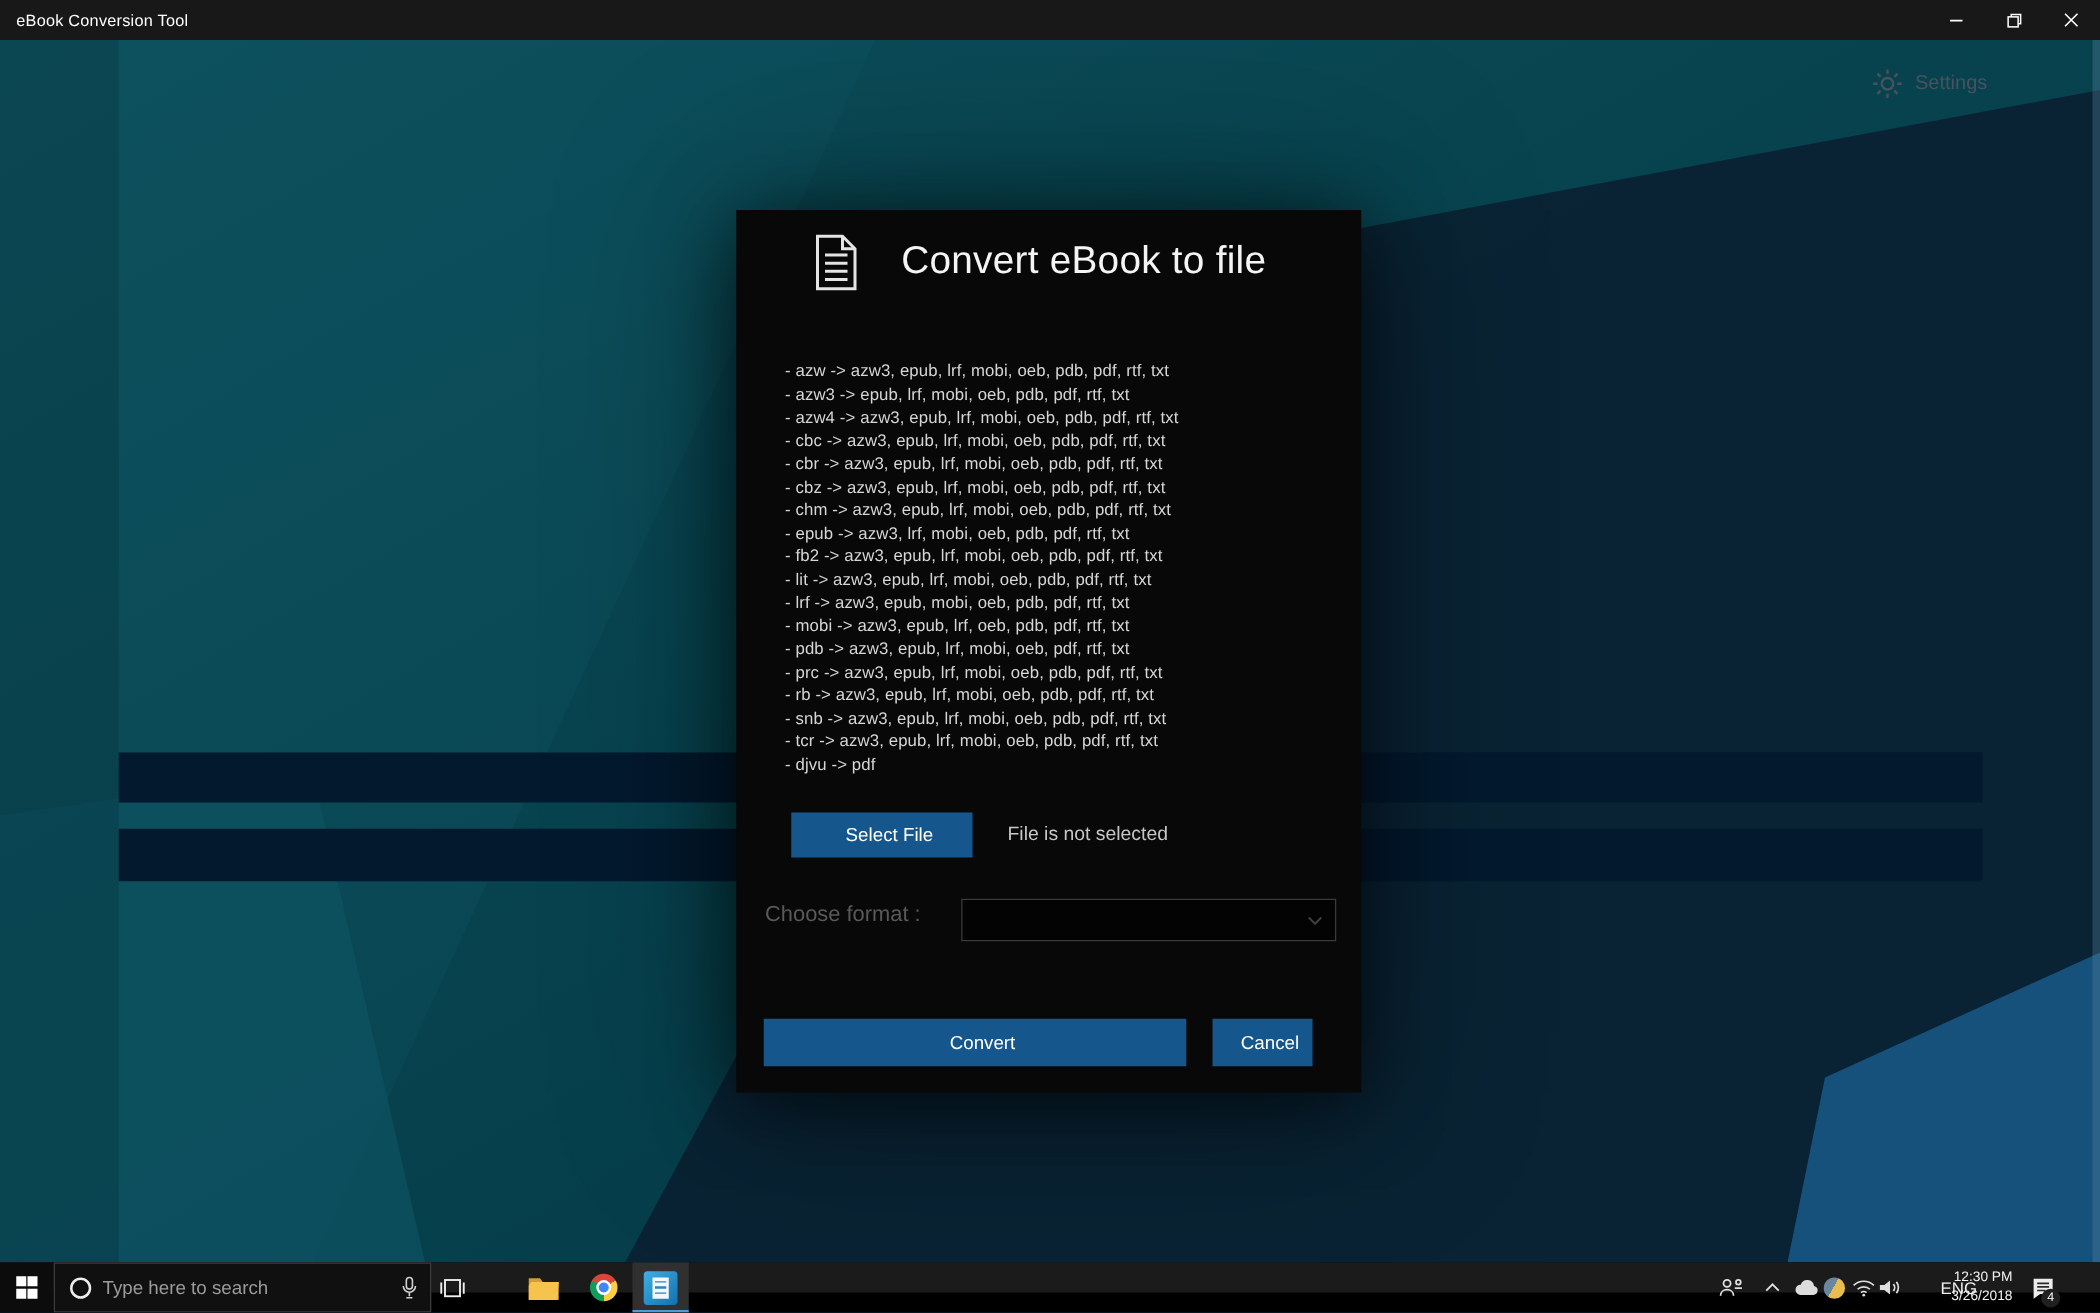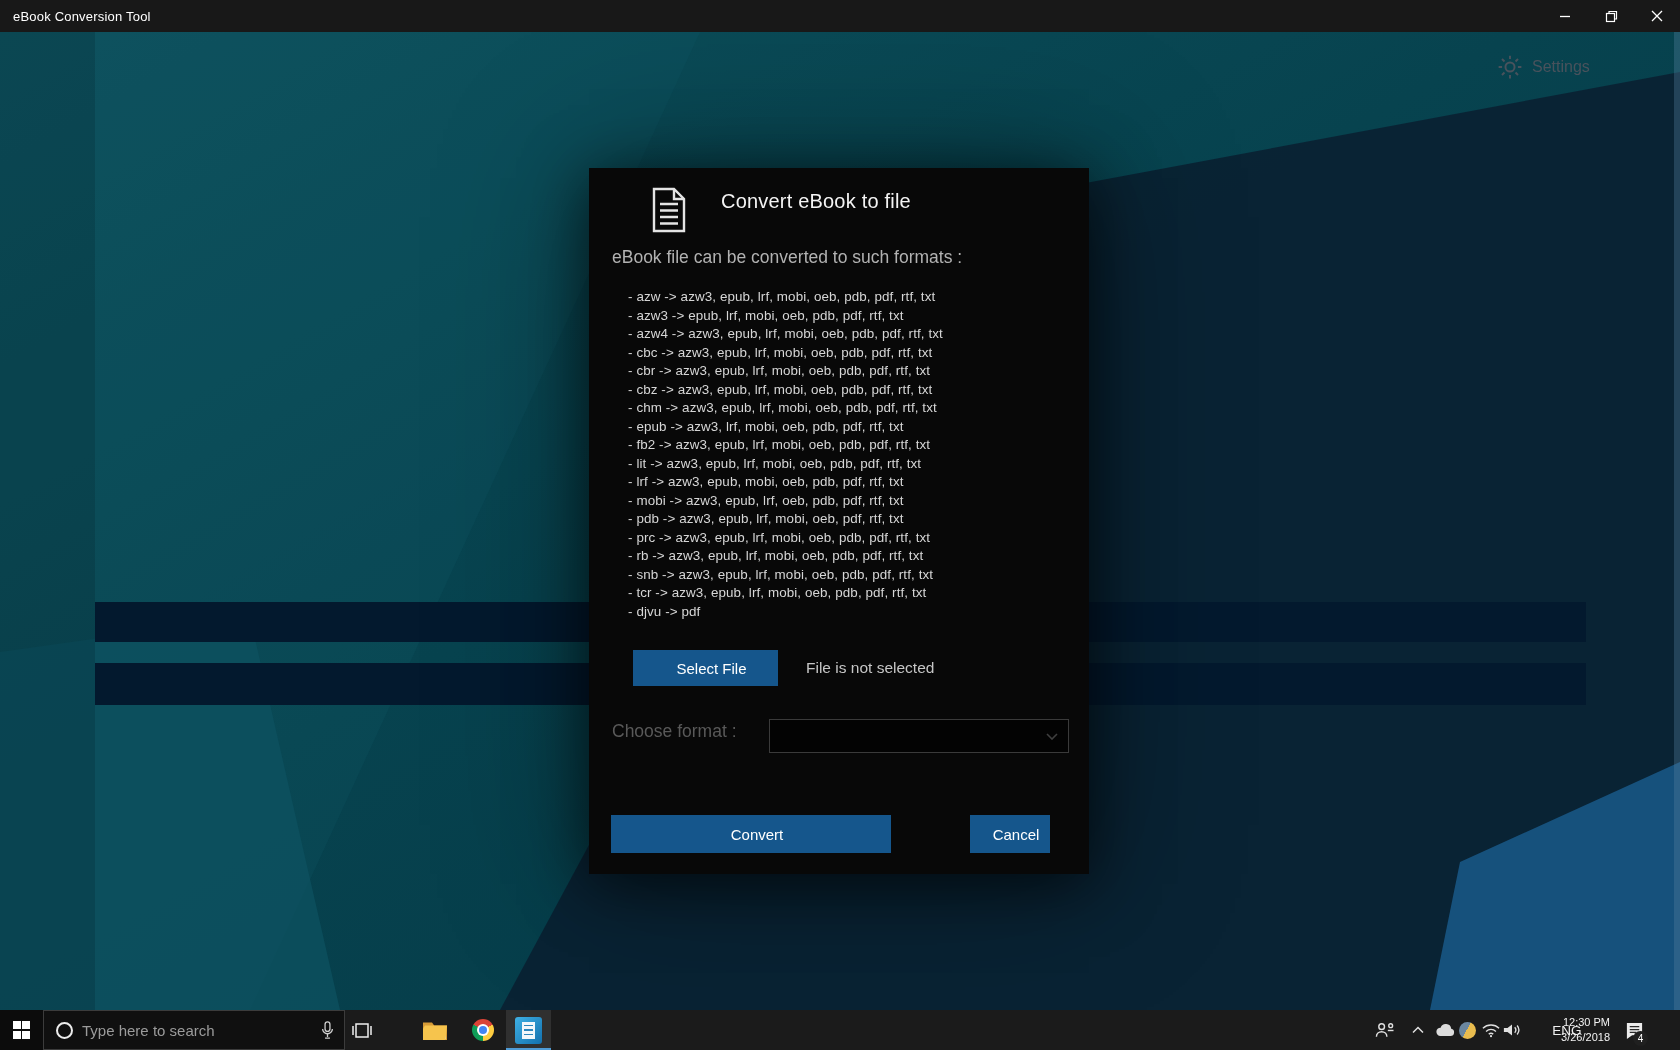--- a/index.html
+++ b/index.html
@@ -37,41 +37,41 @@
   
   #settings { position:absolute; left:1497px; top:20px; height:30px; display:flex;
               align-items:center; gap:9px; z-index:4; color:#49525c; }
   #settings .lbl { font-size:16px; }
 
   
   #dialog { position:absolute; left:589px; top:136px; width:500px; height:706px;
             background:#080808; z-index:10;
             box-shadow:0 10px 60px rgba(0,0,0,.65), 0 0 140px rgba(0,0,0,.35); }
   .dlg-icon { position:absolute; left:63px; top:19px; }
-  .dlg-title { position:absolute; left:132px; top:22px; font-size:20px; color:#f4f4f4;
+  .dlg-title { position:absolute; left:132px; top:22px; font-size:31px; color:#f4f4f4;
                font-weight:400; letter-spacing:.2px; }
   .dlg-subtitle { position:absolute; left:23px; top:79px; font-size:17.5px; color:#b2b2b2; }
   .dlg-list { position:absolute; left:39px; top:120px; color:#d6d6d6; }
   .fmt-line { font-size:13.4px; line-height:18.5px; white-space:pre; letter-spacing:.1px; }
   .blue-btn { position:absolute; background:#15568c; color:#ffffff; border:none;
               font-family:"Liberation Sans",sans-serif; font-size:15px; cursor:pointer;
               display:flex; align-items:center; justify-content:center;padding-left:12px; }
   #select-file-btn { left:44px; top:482px; width:145px; height:36px; }
   #file-status { position:absolute; left:217px; top:482px; height:36px; display:flex;
                  align-items:center; font-size:15.5px; color:#c6c6c6; }
   #choose-label { position:absolute; left:23px; top:553px; font-size:17.5px; color:#595959; }
   #format-dropdown { position:absolute; left:180px; top:551px; width:300px; height:34px;
                      background:#030303; border:1px solid #3a3a3a; display:flex;
                      align-items:center; justify-content:space-between; padding:0 10px; }
   #format-dropdown .val { font-size:14px; color:#bbbbbb; }
-  #convert-btn { left:22px; top:647px; width:280px; height:38px; }
+  #convert-btn { left:22px; top:647px; width:338px; height:38px; }
   #cancel-btn  { left:381px; top:647px; width:80px; height:38px; }
 
   
-  #taskbar { position:absolute; left:0; top:1010px; width:1680px; height:40px;
+  #taskbar { position:absolute; left:0; top:1010px; width:1680px; height:24px;
              background:#1b1b1b; z-index:60; }
   .tk { position:absolute; top:0; height:40px; display:flex; align-items:center;
         justify-content:center; }
   #start-btn { left:0; width:43px; background:#0c0c0c; }
   .winlogo { display:grid; grid-template-columns:8px 8px; grid-template-rows:8px 8px; gap:1.5px; }
   .winlogo span { background:#ffffff; }
   #search-box { left:43px; width:302px; background:#101010; border:1px solid #3c3c3c;
                 justify-content:flex-start; padding-left:12px; gap:9px; }
   .cortana-ring { width:17px; height:17px; border:2.4px solid #ededed; border-radius:50%; }
   .search-input { flex:1; background:transparent; border:none; outline:none;
@@ -151,21 +151,20 @@
       <span class="lbl">Settings</span>
     </div>
 
     <div id="dialog">
       <svg class="dlg-icon" width="34" height="46" viewBox="0 0 34 46" fill="none" stroke="#e4e4e4" stroke-width="2.4">
         <path d="M2 2h20l10 10v32H2z"></path>
         <path d="M22 2v10h10"></path>
         <path d="M8 17h18M8 23.5h18M8 30h18M8 36.5h18"></path>
       </svg>
       <div class="dlg-title">Convert eBook to file</div>
-      <div class="dlg-subtitle">eBook file can be converted to such formats :</div>
       <div class="dlg-list">
           <div class="fmt-line">- azw -&gt; azw3, epub, lrf, mobi, oeb, pdb, pdf, rtf, txt</div>
           <div class="fmt-line">- azw3 -&gt; epub, lrf, mobi, oeb, pdb, pdf, rtf, txt</div>
           <div class="fmt-line">- azw4 -&gt; azw3, epub, lrf, mobi, oeb, pdb, pdf, rtf, txt</div>
           <div class="fmt-line">- cbc -&gt; azw3, epub, lrf, mobi, oeb, pdb, pdf, rtf, txt</div>
           <div class="fmt-line">- cbr -&gt; azw3, epub, lrf, mobi, oeb, pdb, pdf, rtf, txt</div>
           <div class="fmt-line">- cbz -&gt; azw3, epub, lrf, mobi, oeb, pdb, pdf, rtf, txt</div>
           <div class="fmt-line">- chm -&gt; azw3, epub, lrf, mobi, oeb, pdb, pdf, rtf, txt</div>
           <div class="fmt-line">- epub -&gt; azw3, lrf, mobi, oeb, pdb, pdf, rtf, txt</div>
           <div class="fmt-line">- fb2 -&gt; azw3, epub, lrf, mobi, oeb, pdb, pdf, rtf, txt</div>

